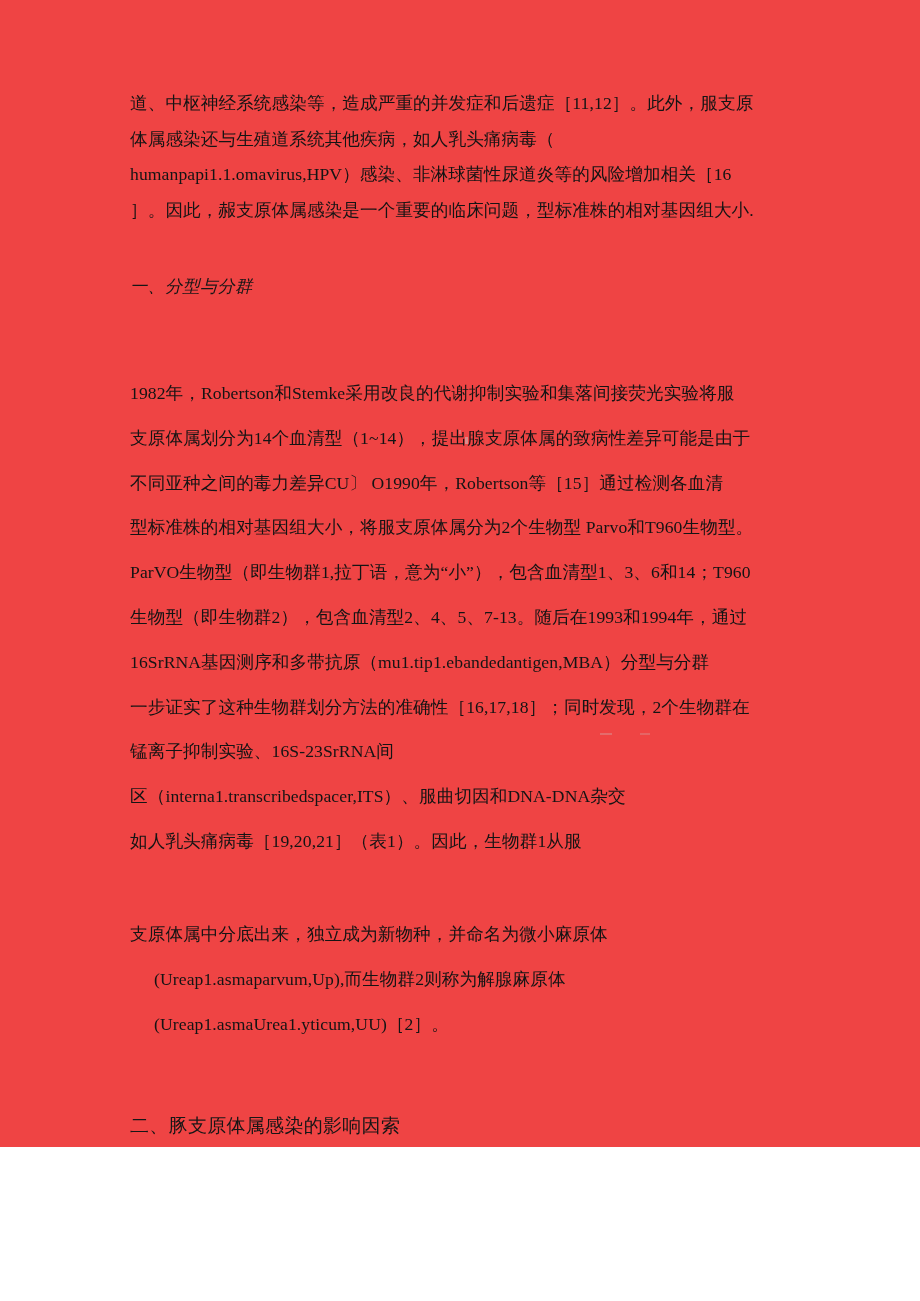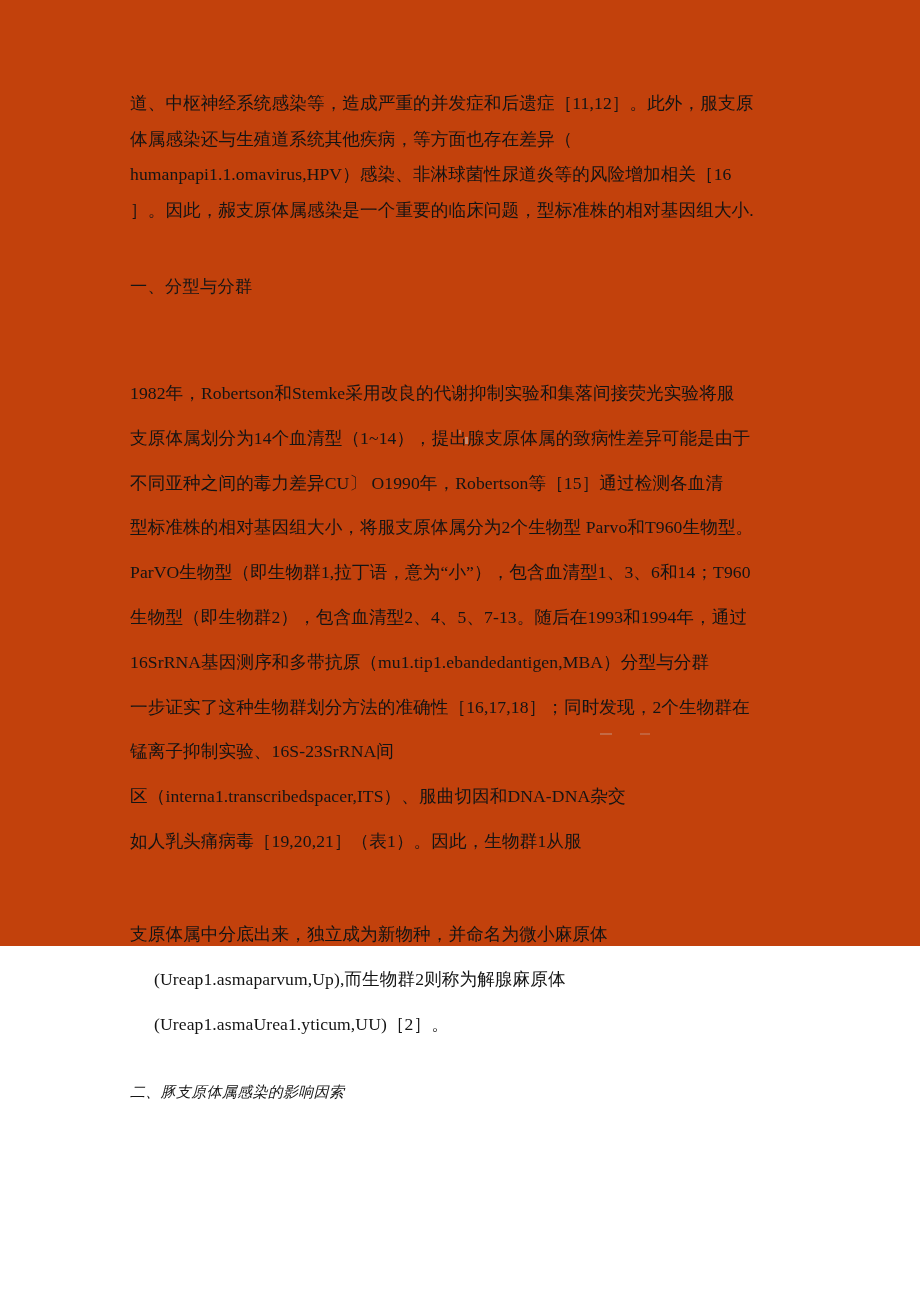--- a/index.html
+++ b/index.html
@@ -13,22 +13,22 @@
     height: 1301px;
     overflow: hidden;
     font-family: "Liberation Serif", "DejaVu Serif", serif;
     color: #1a1a1a;
     -webkit-font-smoothing: antialiased;
   }
 
   #page {
     position: relative;
     width: 920px;
-    height: 946px;
-    background: #c2410c;
+    height: 1147px;
+    background: #ef4444;
     box-sizing: border-box;
   }
 
   
   .col {
     position: absolute;
     left: 130px;
     width: 718px;
   }
 
@@ -58,20 +58,21 @@
     font-size: 17.6px;
   }
 
   
   #heading-one {
     top: 274px;
     font-size: 17.2px;
     line-height: 26px;
     color: #161616;
     letter-spacing: 0.3px;
+    font-style: italic;
   }
 
   
   #body-paragraph {
     top: 371px;
   }
   #body-paragraph .ln {
     line-height: 44.8px;
     height: 44.8px;
     font-size: 17.6px;
@@ -85,26 +86,25 @@
     top: 912px;
   }
   #tail-paragraph .ln {
     line-height: 44.8px;
     height: 44.8px;
     font-size: 17.6px;
   }
 
   
   #heading-two {
-    top: 1079px;
-    font-size: 15px;
+    top: 1113px;
+    font-size: 19px;
     line-height: 26px;
     color: #161616;
     letter-spacing: 0.3px;
-    font-style: italic;
   }
 
   
   .speck {
     position: absolute;
     background: #c9c9c9;
     opacity: .55;
   }
 </style>
 </head>
@@ -112,21 +112,21 @@
 
 <div id="page">
 
   <div class="speck" style="left:465px; top:437px; width:3px; height:7px;"></div>
   <div class="speck" style="left:459px; top:430px; width:2px; height:4px; opacity:.35;"></div>
   <div class="speck" style="left:600px; top:733px; width:12px; height:2px; opacity:.30;"></div>
   <div class="speck" style="left:640px; top:733px; width:10px; height:2px; opacity:.25;"></div>
 
   <div class="col para" id="intro-paragraph">
     <span class="ln">道、中枢神经系统感染等，造成严重的并发症和后遗症［11,12］。此外，服支原</span>
-    <span class="ln">体属感染还与生殖道系统其他疾病，等方面也存在差异（</span>
+    <span class="ln">体属感染还与生殖道系统其他疾病，如人乳头痛病毒（</span>
     <span class="ln">humanpapi1.1.omavirus,HPV）感染、非淋球菌性尿道炎等的风险增加相关［16</span>
     <span class="ln">］。因此，赧支原体属感染是一个重要的临床问题，型标准株的相对基因组大小.</span>
   </div>
 
   <div class="col" id="heading-one">
     <span>一、分型与分群</span>
   </div>
 
   <div class="col para" id="body-paragraph">
     <span class="ln">1982年，Robertson和Stemke采用改良的代谢抑制实验和集落间接荧光实验将服</span>

